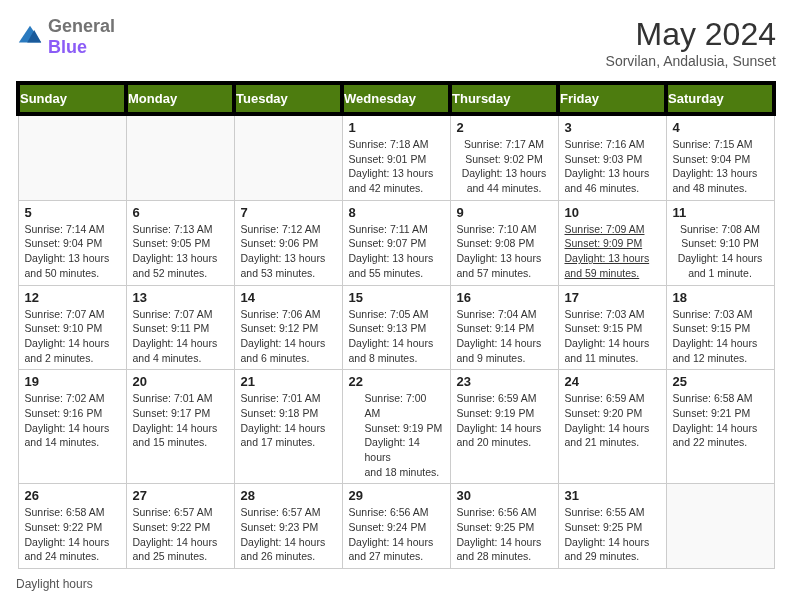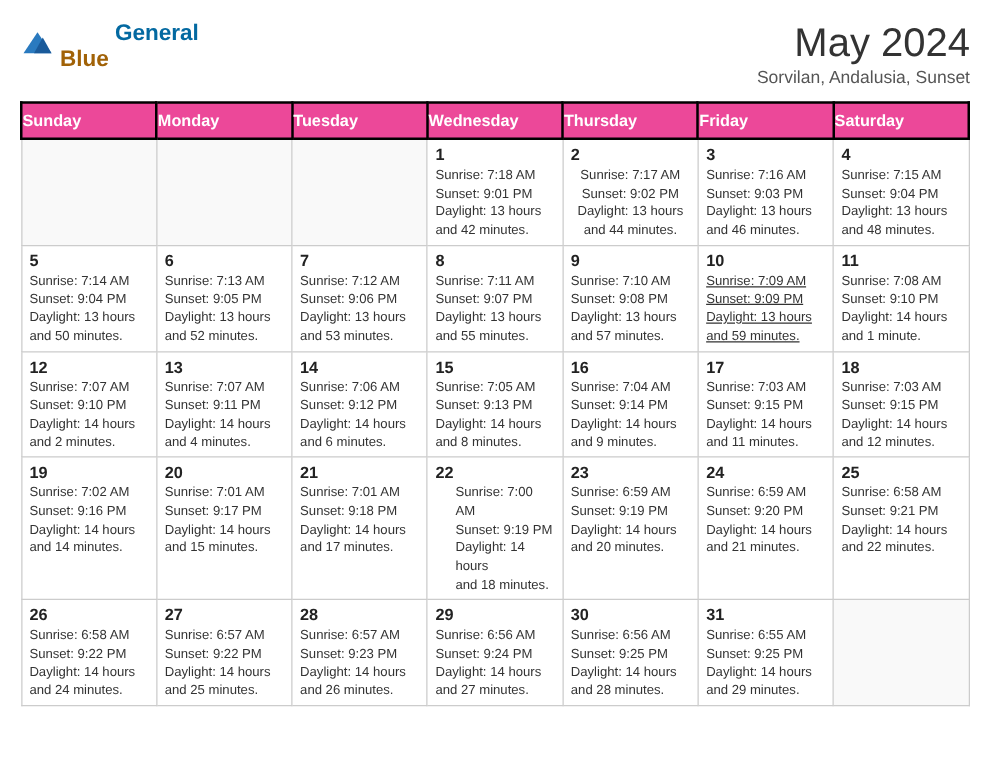--- a/index.html
+++ b/index.html
@@ -17,27 +17,26 @@
       margin-bottom: 12px;
     }
     .logo {
       display: flex;
       align-items: center;
       gap: 4px;
     }
     .logo-text-general {
       font-size: 18px;
       font-weight: bold;
-      color: #0369a1;
-      margin-left: 44px;
+      color: #737373;
     }
     .logo-text-blue {
       font-size: 18px;
       font-weight: bold;
-      color: #a16207;
+      color: #8b5cf6;
     }
     .logo-icon {
       width: 28px;
       height: 28px;
     }
     .title-block {
       text-align: right;
     }
     .main-title {
       font-size: 32px;
@@ -47,27 +46,27 @@
     .subtitle {
       font-size: 14px;
       color: #555;
     }
     .calendar {
       width: 100%;
       border-collapse: collapse;
       border: 1px solid #ccc;
     }
     .calendar th {
-      background-color: #ec4899;
+      background-color: #4d7c0f;
       color: #fff;
       font-size: 13px;
       font-weight: bold;
       padding: 6px 0;
       text-align: left;
-      border: 2px solid #000000;
+      border: 4px solid #000000;
     }
     .calendar td {
       border: 1px solid #ccc;
       vertical-align: top;
       padding: 4px 6px;
       font-size: 11px;
       color: #333;
       width: 108px;
       min-height: 80px;
       background: #fff;
@@ -197,21 +196,21 @@
           </td>
           <td>
             <div class="day-number">10</div>
             <div class="day-info" style="white-space: pre-line; text-decoration: underline;">Sunrise: 7:09 AM
 Sunset: 9:09 PM
 Daylight: 13 hours
 and 59 minutes.</div>
           </td>
           <td>
             <div class="day-number">11</div>
-            <div class="day-info" style="white-space: pre-line;">Sunrise: 7:08 AM
+            <div class="day-info" style="white-space: pre-line; text-align: center;">Sunrise: 7:08 AM
 Sunset: 9:10 PM
 Daylight: 14 hours
 and 1 minute.</div>
           </td>
         </tr>
         <tr>
           <td>
             <div class="day-number">12</div>
             <div class="day-info" style="white-space: pre-line;">Sunrise: 7:07 AM
 Sunset: 9:10 PM
@@ -353,13 +352,14 @@
             <div class="day-info" style="white-space: pre-line;">Sunrise: 6:55 AM
 Sunset: 9:25 PM
 Daylight: 14 hours
 and 29 minutes.</div>
           </td>
           <td class="empty"></td>
         </tr>
       </tbody>
   </table>
 
+  <div class="footer-note">Daylight hours</div>
 </div>
 
 </body></html>

